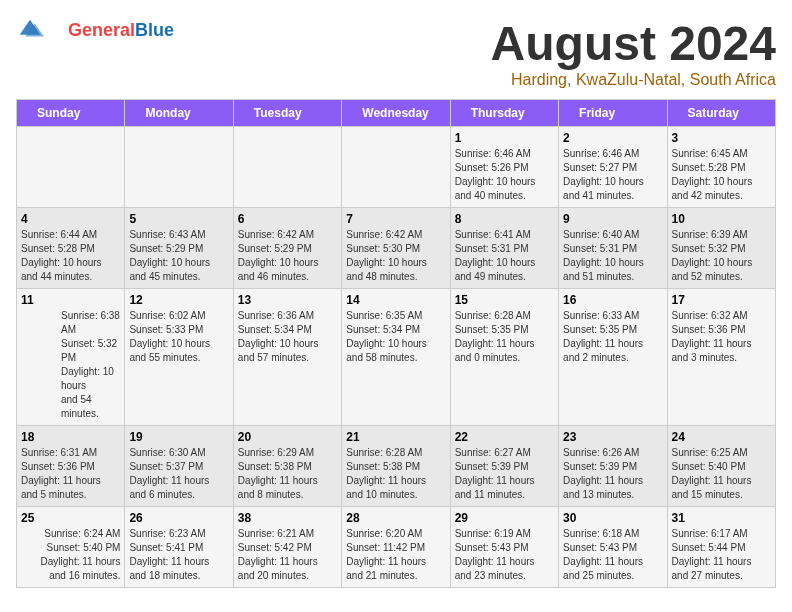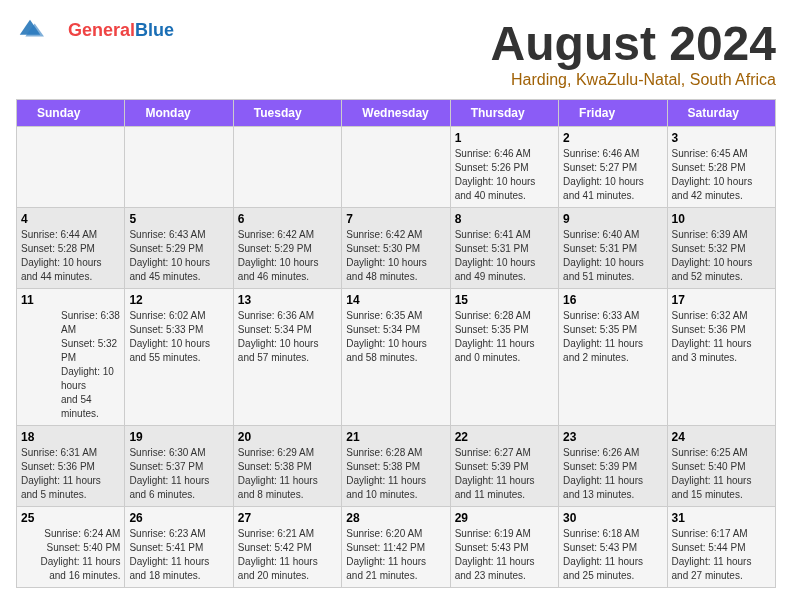--- a/index.html
+++ b/index.html
@@ -310,21 +310,21 @@
 and 16 minutes.</div>
         </td>
         <td>
           <span class="day-num">26</span>
           <div class="day-detail" style="white-space: pre-line;">Sunrise: 6:23 AM
 Sunset: 5:41 PM
 Daylight: 11 hours
 and 18 minutes.</div>
         </td>
         <td>
-          <span class="day-num">27</span>
+          <span class="day-num">38</span>
           <div class="day-detail" style="white-space: pre-line;">Sunrise: 6:21 AM
 Sunset: 5:42 PM
 Daylight: 11 hours
 and 20 minutes.</div>
         </td>
         <td>
           <span class="day-num">28</span>
           <div class="day-detail" style="white-space: pre-line;">Sunrise: 6:20 AM
 Sunset: 11:42 PM
 Daylight: 11 hours

